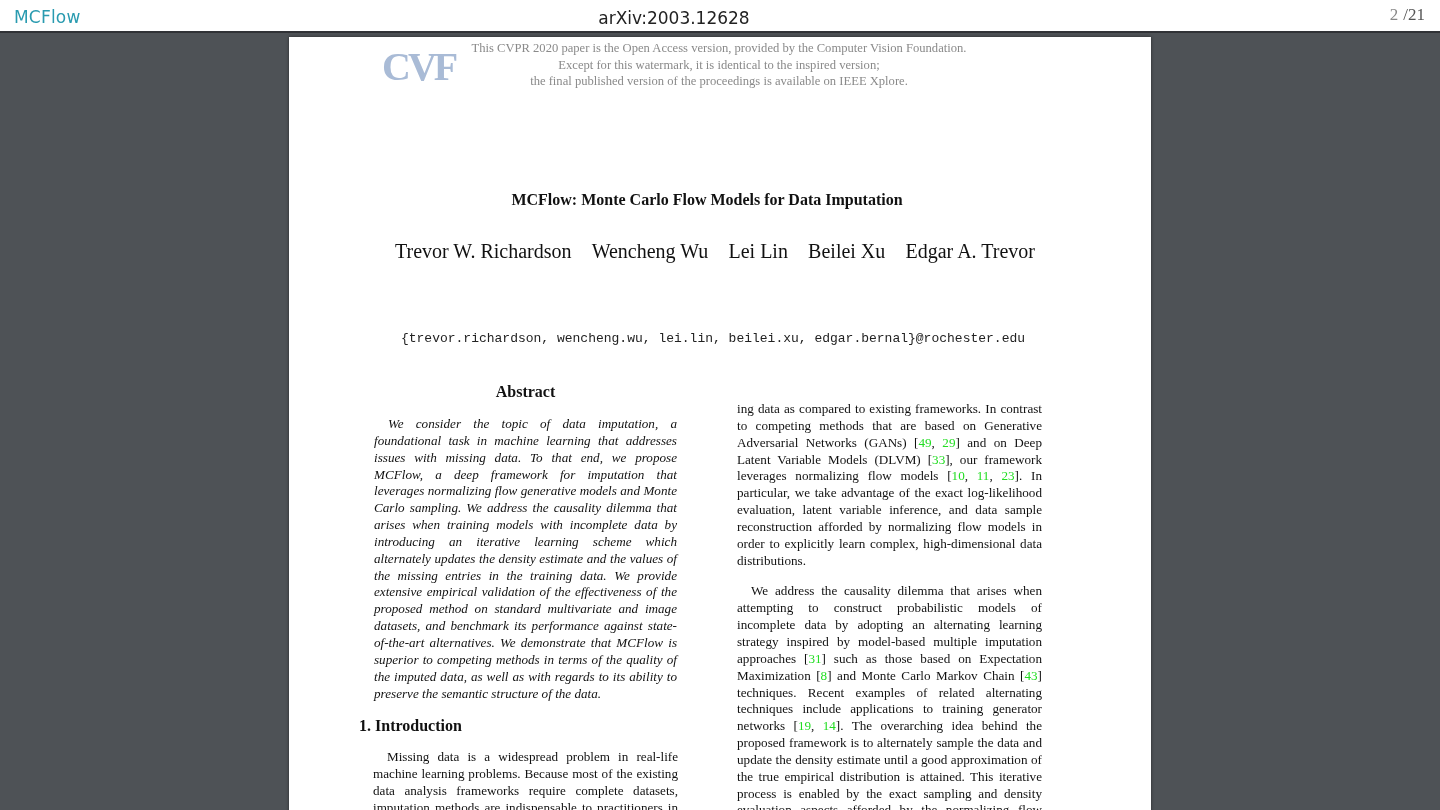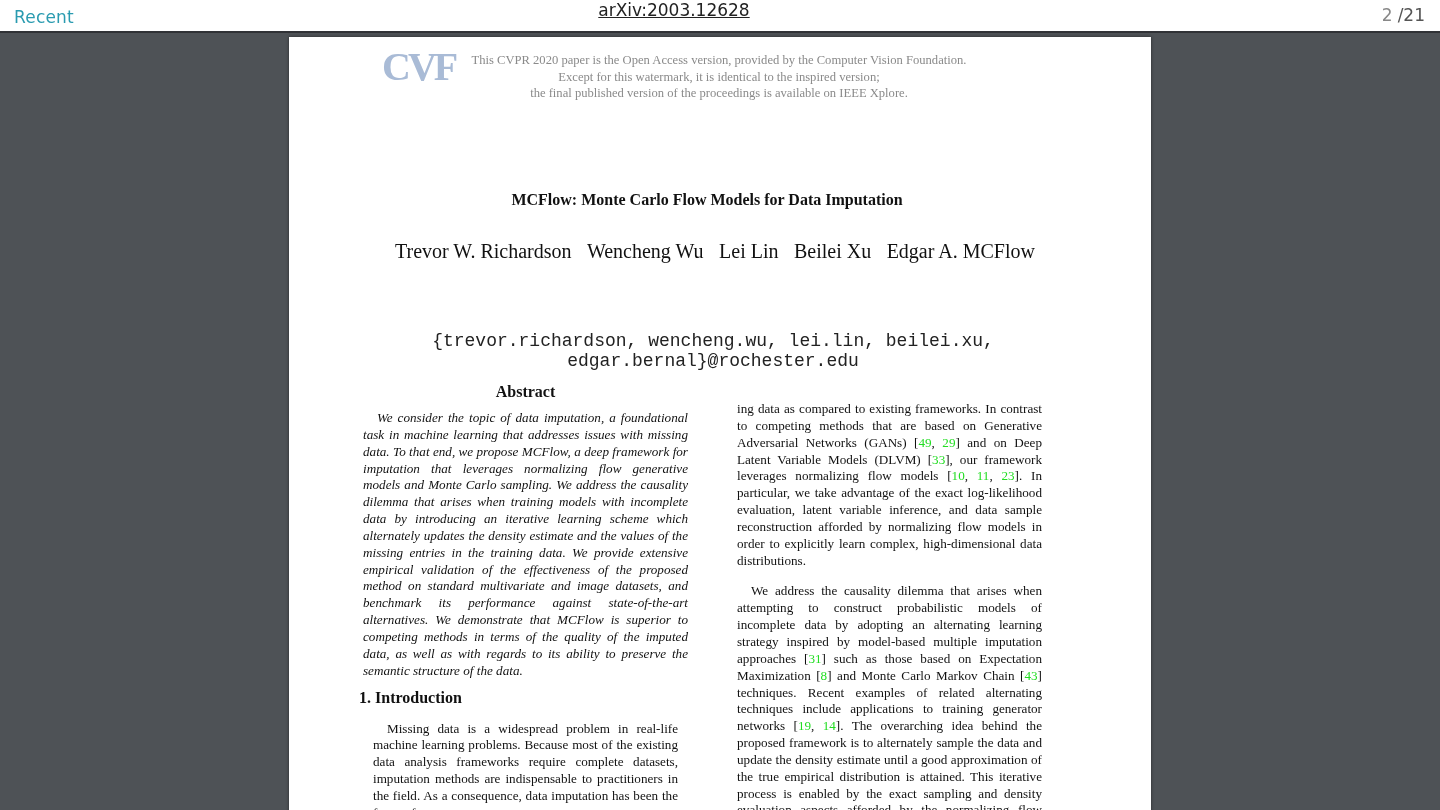--- a/index.html
+++ b/index.html
@@ -13,87 +13,87 @@
     position:absolute; left:0; top:0; width:1440px; height:33px;
     background:#ffffff;
     border-bottom:2px solid #303236;
     box-sizing:border-box;
   }
   .app-title {
     position:absolute; left:14px; top:7px;
     font-size:17px; color:#2a9bb0; letter-spacing:0.2px;
   }
   .doc-id {
-    position:absolute; left:0; width:1348px; top:0; text-align:center;
-    font-size:17px; color:#222;text-decoration:underline;
+    position:absolute; left:0; width:1348px; top:8px; text-align:center;
+    font-size:17px; color:#222;
   }
   .page-counter {
     position:absolute; right:15px; top:5px;
-    font-size:17px; color:#555;
+    font-size:17px; color:#555;font-family:Liberation Serif, serif;
   }
   .page-counter .cur { color:#888; margin-right:5px; }
   .paper {
     position:absolute; left:289px; top:37px; width:862px; height:800px;
     background:#ffffff;
     box-shadow:0 0 3px rgba(0,0,0,0.5);
     font-family:"Liberation Serif", serif;
     color:#111;
   }
   .cvf-logo {
     position:absolute; left:93px; top:6px;
     font-family:Liberation Serif, serif;
     font-weight:bold; font-size:40px; color:#a9bbd6; letter-spacing:-3px;
   }
   .watermark {
-    position:absolute; left:150px; width:560px; top:15px;
+    position:absolute; left:150px; width:560px; top:3px;
     text-align:center; font-size:12.6px; line-height:16.5px; color:#8a8a8a;
   }
   .title {
     position:absolute; left:0; width:836px; top:154px; text-align:center;
     font-size:16px; font-weight:bold; color:#111;
   }
   .authors {
     position:absolute; left:106px; top:203px; width:640px;
     font-size:20px; display:flex; justify-content:space-between;gap:8px;
   }
   .affil {
     position:absolute; left:0; width:848px; top:252px; text-align:center;
     font-size:16px; line-height:20px;
   }
   .email {
     position:absolute; left:0; width:848px; top:294px; text-align:center;
-    font-family:"Liberation Mono", monospace; font-size:18px; color:#222;
+    font-family:"Liberation Mono", monospace; font-size:13px; color:#222;
   }
   .col-left {
     position:absolute; left:70px; top:346px; width:333px;
   }
   .col-right {
     position:absolute; left:434px; top:350px; width:333px;
   }
   .abstract-heading {
     text-align:center; font-weight:bold; font-size:16px; margin:0 0 9px 0;
   }
   .abstract-body {
     font-style:italic; font-size:13.15px; line-height:16.85px;
-    text-align:justify; margin:4px; text-indent:14px;
+    text-align:justify; margin:15px; text-indent:14px;
   }
   .section-heading {
     font-weight:bold; font-size:16px; margin:9px 0 4px 0;font-family:Liberation Serif, serif;
   }
   .body-par {
     font-size:13.15px; line-height:16.85px; text-align:justify; margin:14px;
   }
   .indent { text-indent:14px; }
   .cite { color:#22dd22; }
 </style>
 </head>
 <body>
 
 <div class="topbar">
-  <span class="app-title">Recent</span>
+  <span class="app-title">MCFlow</span>
   <span class="doc-id">arXiv:2003.12628</span>
   <span class="page-counter">
     <span class="cur">2</span><span>/21</span>
   </span>
 </div>
 
 <div class="paper">
   <div class="cvf-logo">CVF</div>
   <div class="watermark">
     <div>This CVPR 2020 paper is the Open Access version, provided by the Computer Vision Foundation.</div>
@@ -101,21 +101,21 @@
     <div>the final published version of the proceedings is available on IEEE Xplore.</div>
   </div>
 
   <div class="title">MCFlow: Monte Carlo Flow Models for Data Imputation</div>
 
   <div class="authors">
     <span>Trevor W. Richardson</span>
     <span>Wencheng Wu</span>
     <span>Lei Lin</span>
     <span>Beilei Xu</span>
-    <span>Edgar A. MCFlow</span>
+    <span>Edgar A. Trevor</span>
   </div>
 
   <div class="email">{trevor.richardson, wencheng.wu, lei.lin, beilei.xu, edgar.bernal}@rochester.edu</div>
 
   <div class="col-left">
     <div class="abstract-heading">Abstract</div>
     <p class="abstract-body">We consider the topic of data imputation, a foundational task in machine learning that addresses issues with missing data. To that end, we propose MCFlow, a deep framework for imputation that leverages normalizing flow generative models and Monte Carlo sampling. We address the causality dilemma that arises when training models with incomplete data by introducing an iterative learning scheme which alternately updates the density estimate and the values of the missing entries in the training data. We provide extensive empirical validation of the effectiveness of the proposed method on standard multivariate and image datasets, and benchmark its performance against state-of-the-art alternatives. We demonstrate that MCFlow is superior to competing methods in terms of the quality of the imputed data, as well as with regards to its ability to preserve the semantic structure of the data.</p>
     <div class="section-heading">1. Introduction</div>
     <p class="body-par indent">Missing data is a widespread problem in real-life machine learning problems. Because most of the existing data analysis frameworks require complete datasets, imputation methods are indispensable to practitioners in the field. As a consequence, data imputation has been the focus of</p>
   </div>

